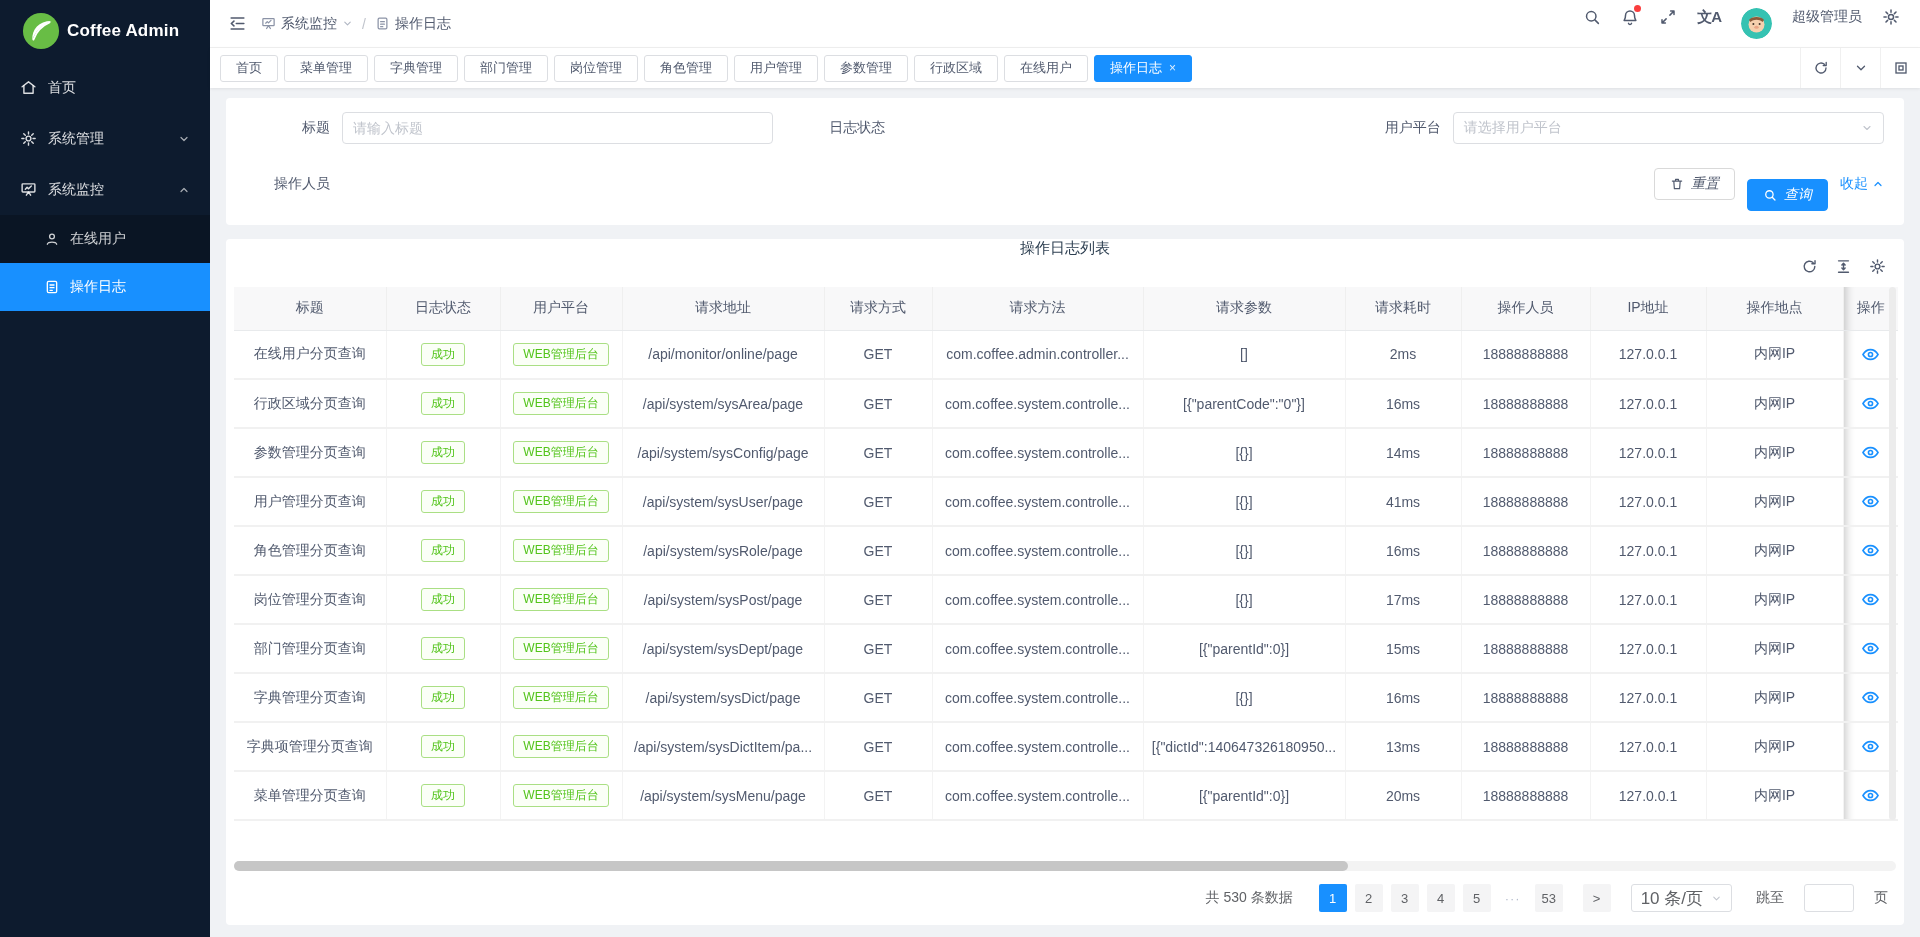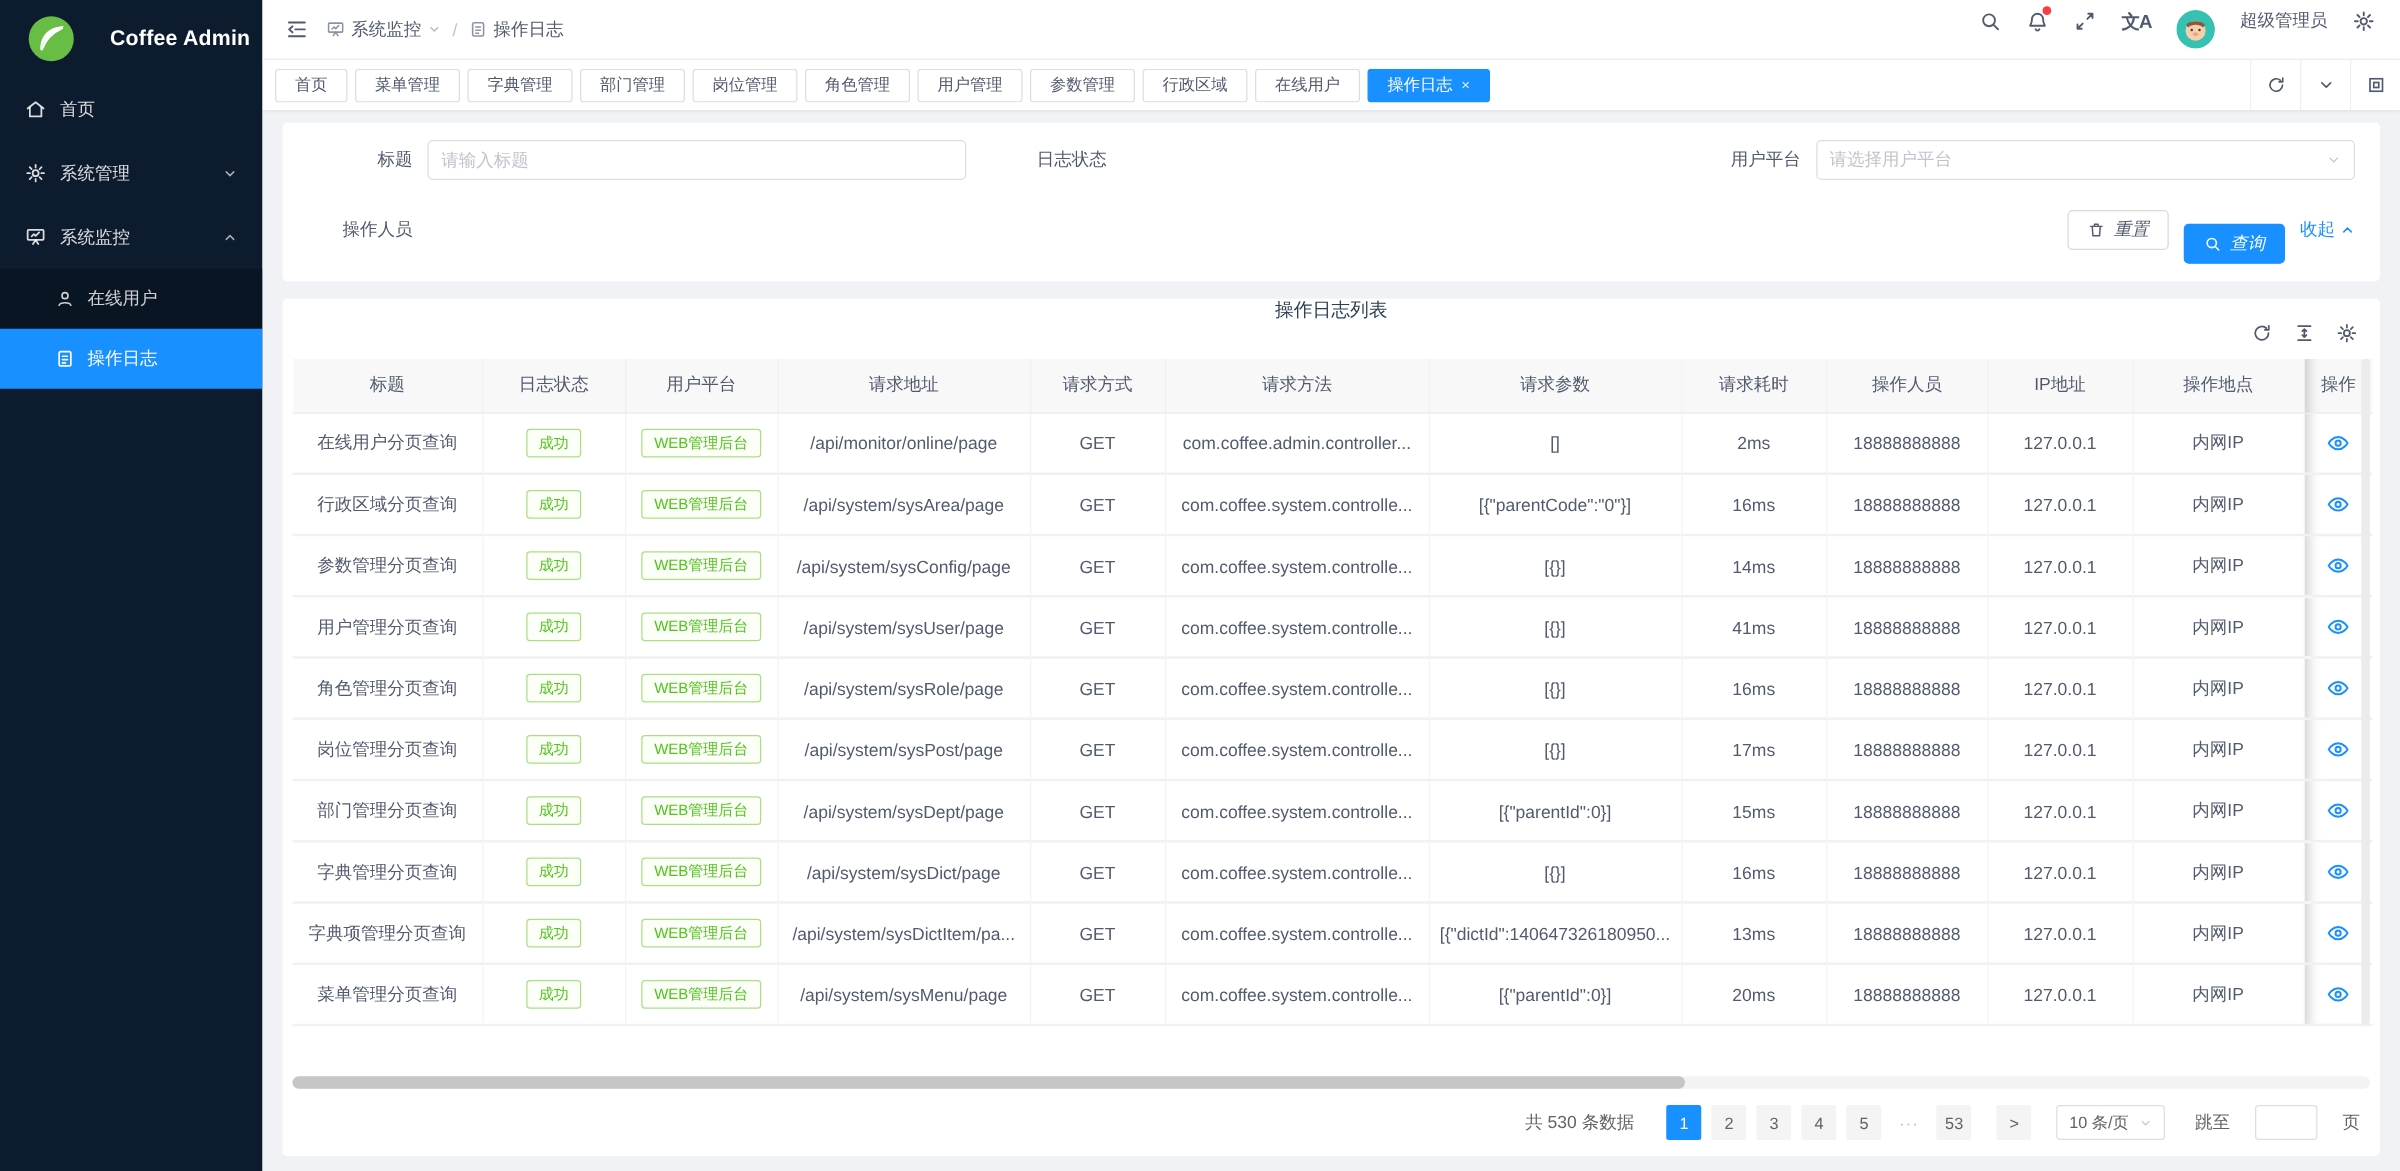--- a/index.html
+++ b/index.html
@@ -1,21 +1,21 @@
 <!DOCTYPE html>
 <html><head>
 <meta charset="utf-8">
 <style>
   * { margin:0; padding:0; box-sizing:border-box; }
   html,body { width:1920px; height:937px; overflow:hidden; font-family:"Liberation Sans","DejaVu Sans",sans-serif; font-size:14px; color:#515a6e; background:#f0f2f5; }
   .layout { display:flex; width:1920px; height:937px; }
 
   
   .sidebar { width:210px; height:100%; background:#0d1b2e; color:rgba(255,255,255,.85); flex-shrink:0; display:flex; flex-direction:column; }
-  .logo { height:62px; display:flex; align-items:center; gap:28px; padding-left:22px; }
+  .logo { height:62px; display:flex; align-items:center; gap:7px; padding-left:22px; }
   .logo-title { color:#fff; font-size:17px; font-weight:bold; letter-spacing:.2px; }
   .menu-item { height:51px; display:flex; align-items:center; gap:11px; padding:0 20px; cursor:pointer; font-size:14px; }
   .menu-item .mi-label { flex:1; }
   .menu-item svg, .submenu-item svg { flex-shrink:0; }
   .submenu { background:#0a1524; }
   .submenu-item { height:48px; display:flex; align-items:center; gap:10px; padding-left:44px; cursor:pointer; font-size:14px; color:rgba(255,255,255,.8); }
   .submenu-item.active { background:#1890ff; color:#fff; }
   .chev { opacity:.75; }
 
   
@@ -79,21 +79,21 @@
   .table-spacer { flex:1; }
   .h-scroll { height:10px; margin:0 8px; background:#f3f3f3; border-radius:5px; position:relative; flex-shrink:0; cursor:pointer; }
   .h-thumb { position:absolute; left:0; top:0; height:10px; width:67%; background:#c6c6c6; border-radius:5px; cursor:grab; }
 
   
   .pagination { height:54px; display:flex; align-items:center; justify-content:flex-end; gap:20px; padding:0 16px; color:#606266; flex-shrink:0; }
   .page-total { margin-right:6px; }
   .page { min-width:28px; height:28px; padding:0 4px; display:inline-flex; align-items:center; justify-content:center; border-radius:2px; background:#f4f4f5; color:#606266; cursor:pointer; font-size:13px; }
   .page.active { background:#1890ff; color:#fff; }
   .page.dots { background:transparent; color:#b4bccc; letter-spacing:1px; }
-  .page-size { height:28px; border:1px solid #dcdee2; border-radius:3px; display:inline-flex; align-items:center; gap:8px; padding:0 9px; font-size:13px; color:#606266; cursor:pointer; background:#fff; }
+  .page-size { height:28px; border:1px solid #dcdee2; border-radius:3px; display:inline-flex; align-items:center; gap:8px; padding:0 9px; font-size:17px; color:#606266; cursor:pointer; background:#fff; }
   .jump-input { width:50px; height:28px; border:1px solid #dcdee2; border-radius:3px; outline:none; padding:0 6px; font-family:inherit; font-size:13px; }
   .jump-label { margin-left:4px; }
 </style>
 </head>
 <body>
 
 <div class="layout">
 
   <aside class="sidebar">
     <div class="logo">

